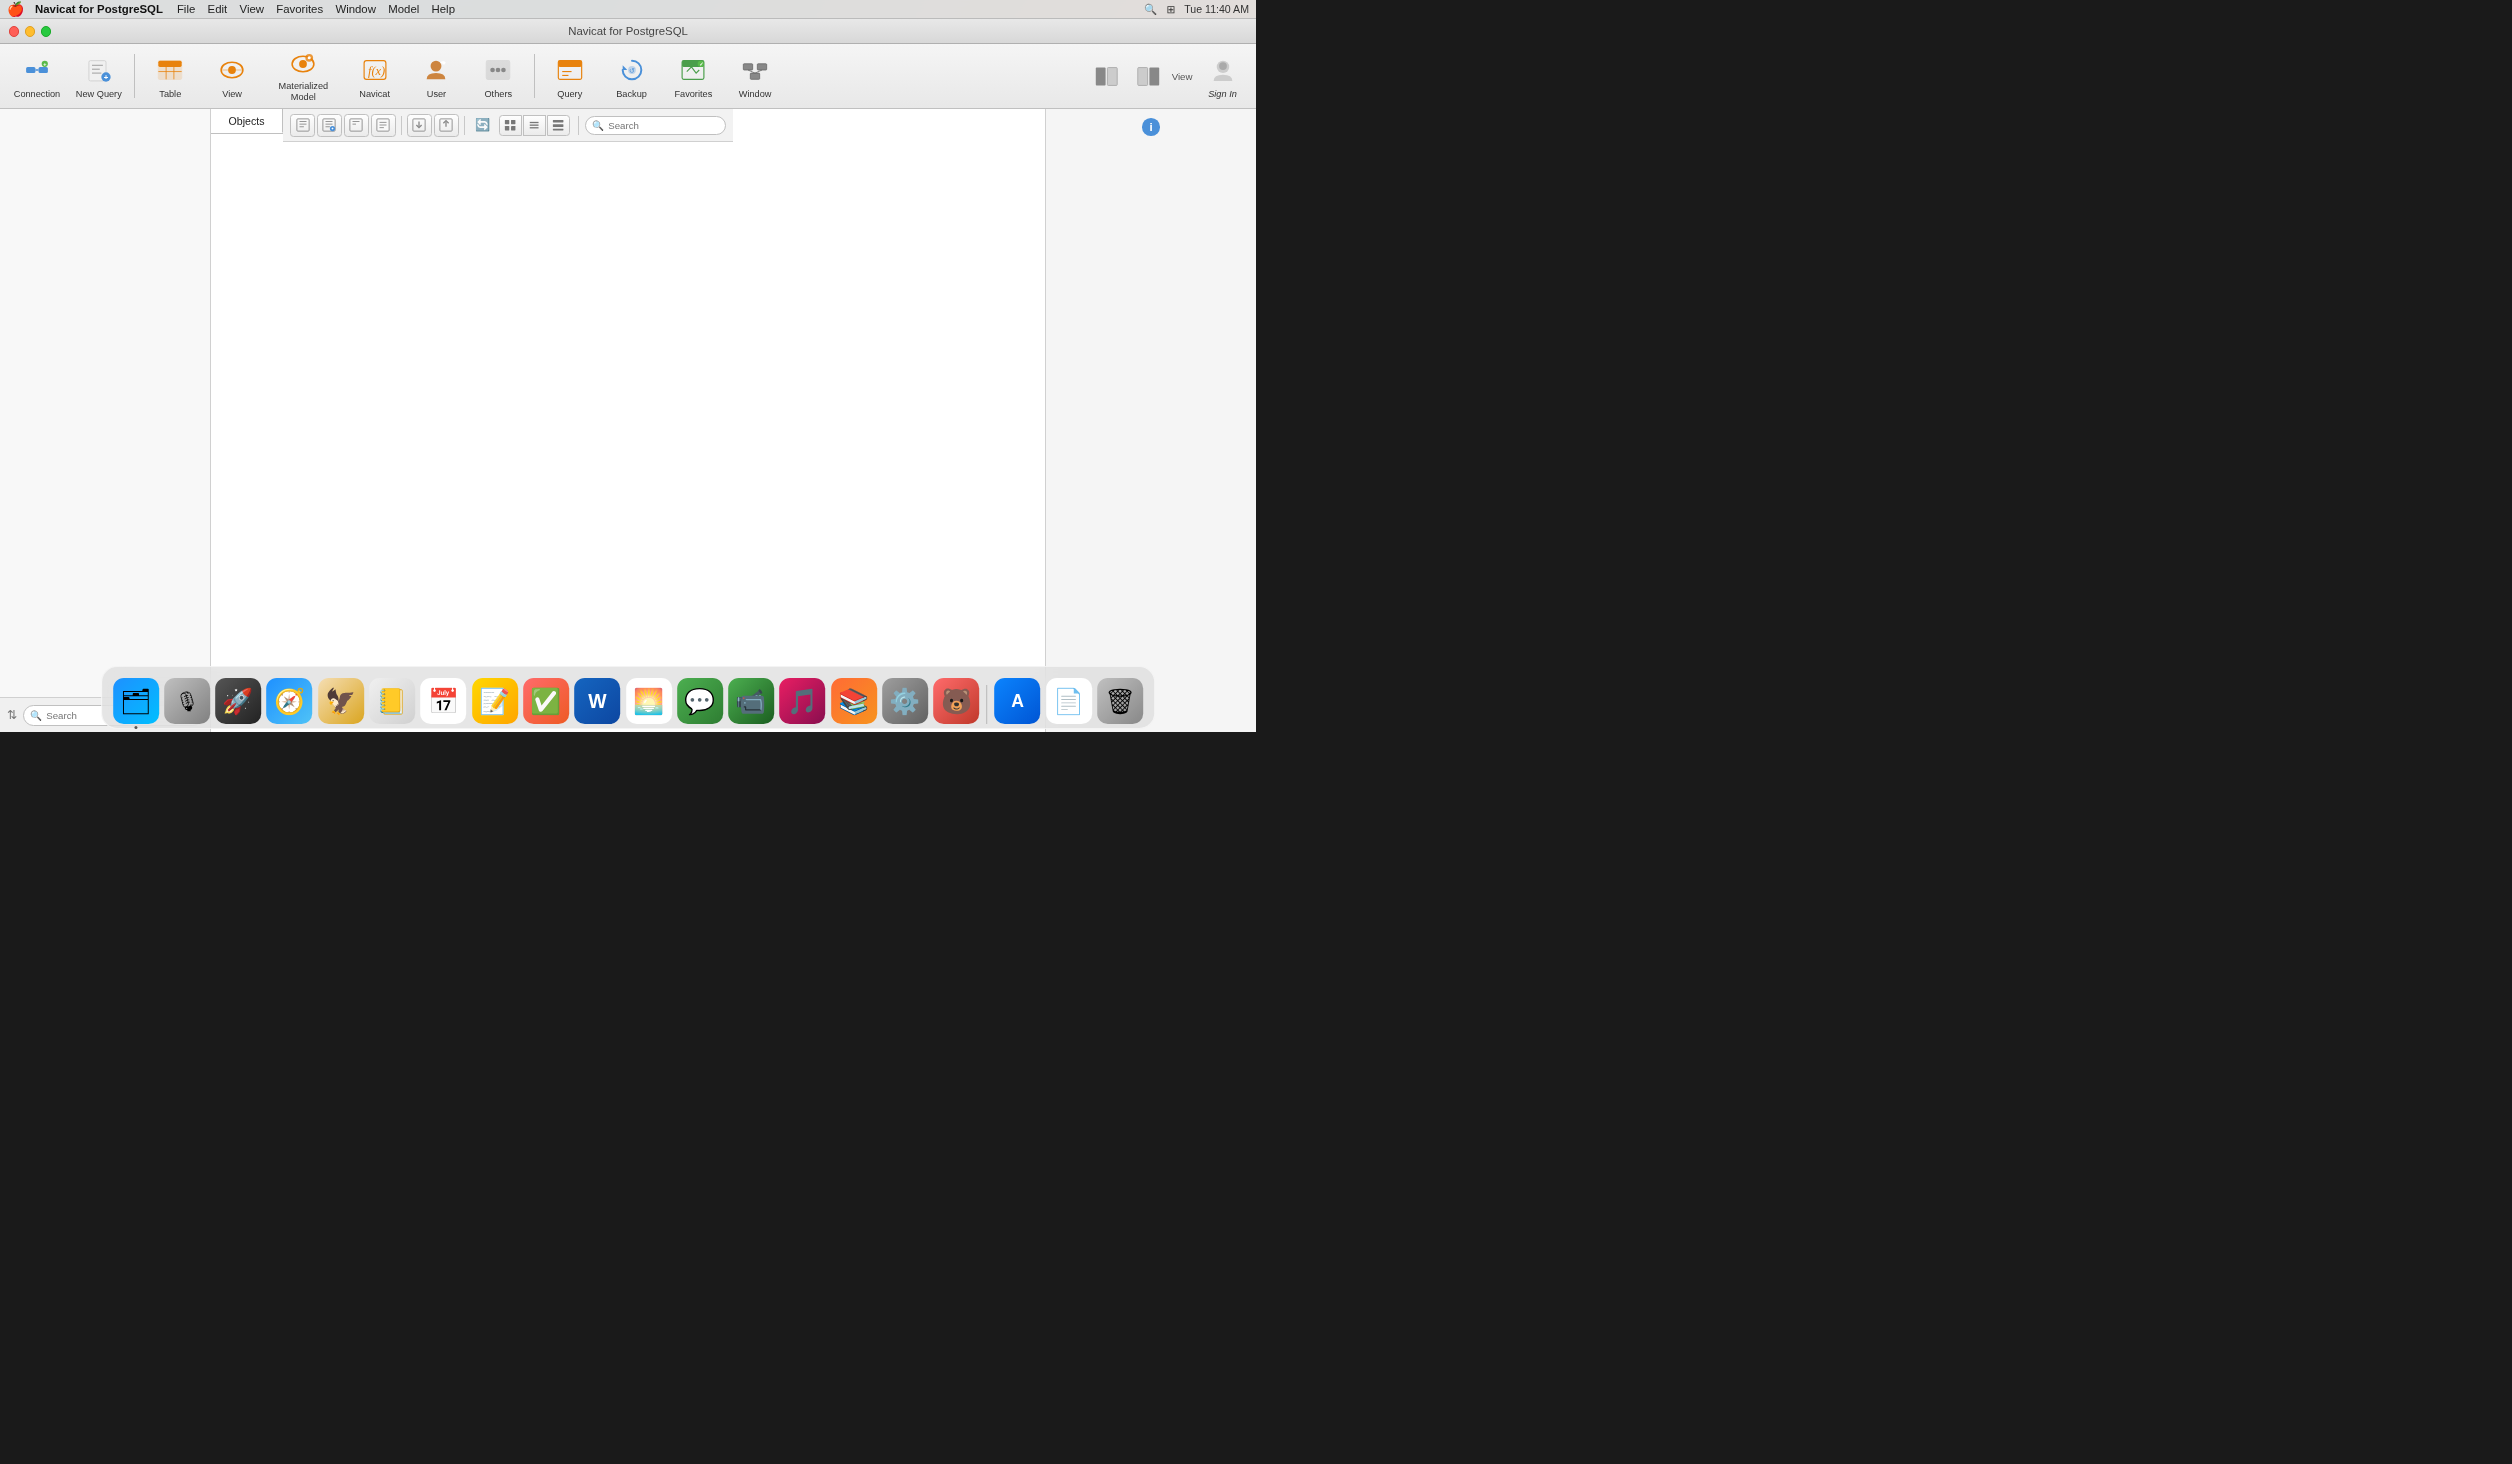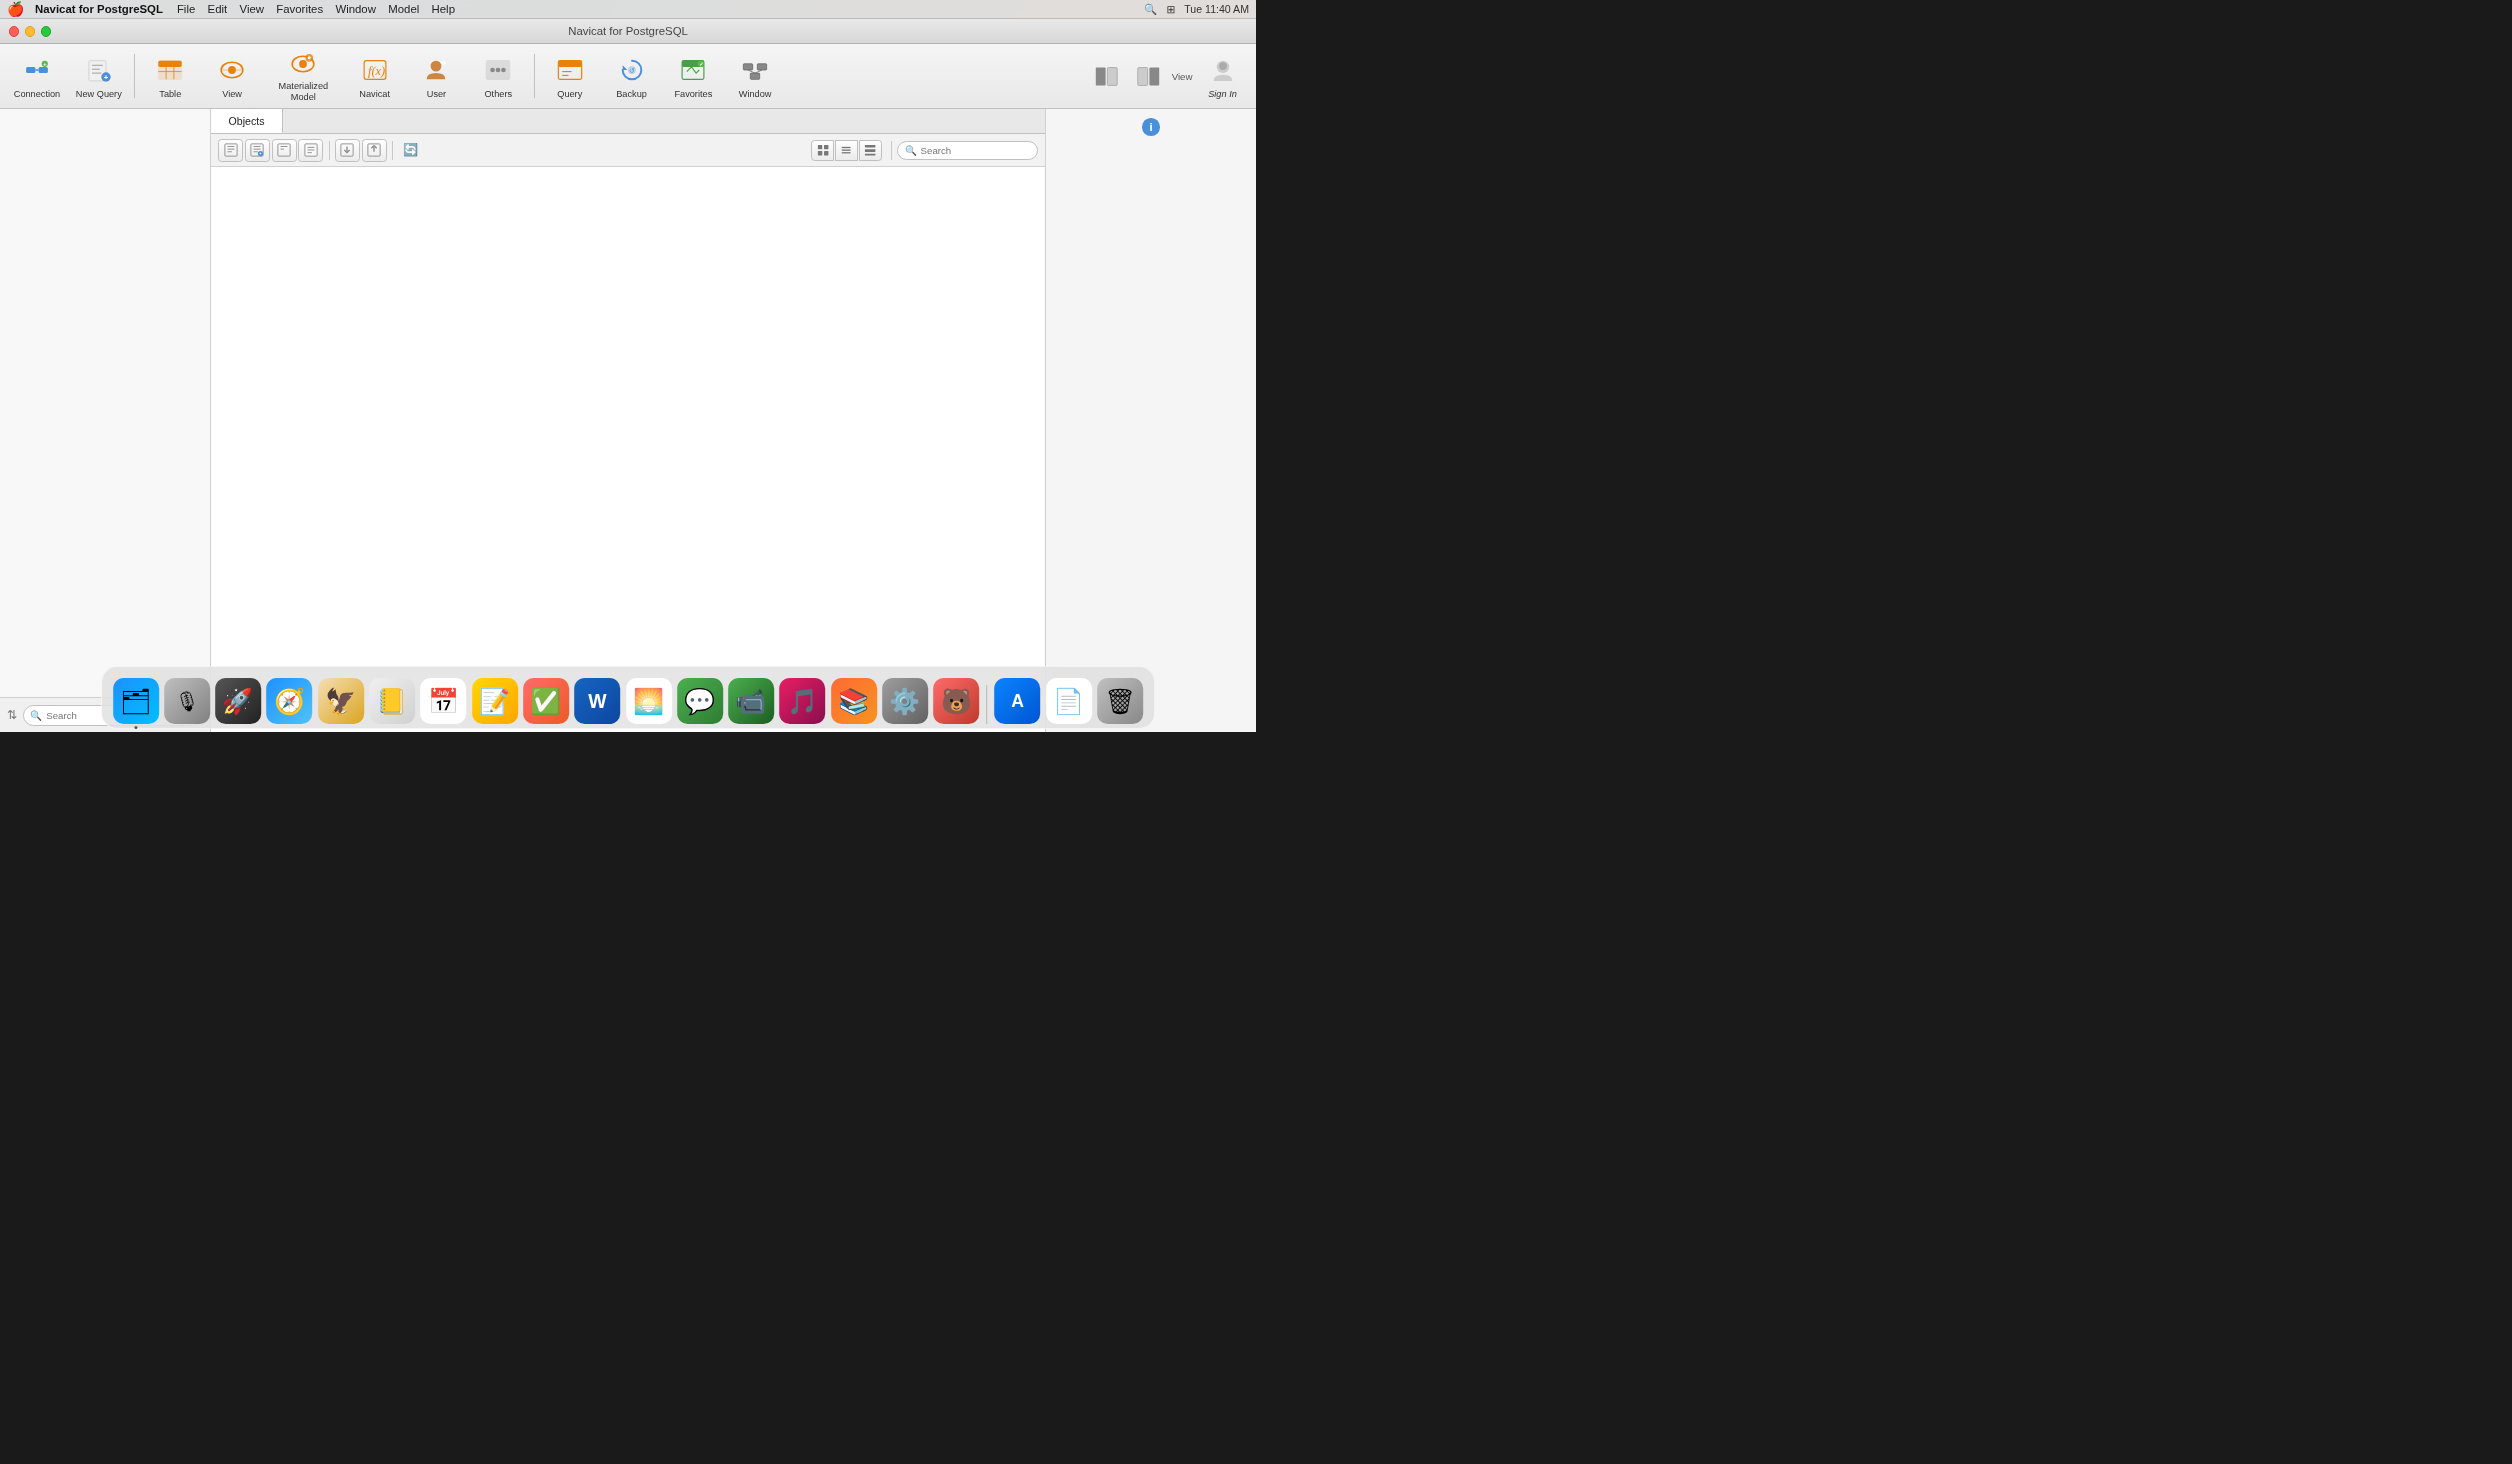--- a/index.html
+++ b/index.html
@@ -215,21 +215,20 @@
       font-size: 9.7px;
       color: #333;
       background: transparent;
       width: 100%;
     }
 
     
     .content-pane {
       flex: 1;
       display: flex;
-      flex-direction: column;
       background: white;
     }
 
     
     .objects-tabbar {
       height: 25px;
       background: #e8e8e8;
       border-bottom: 0.9px solid #c0c0c0;
       display: flex;
       align-items: stretch;

